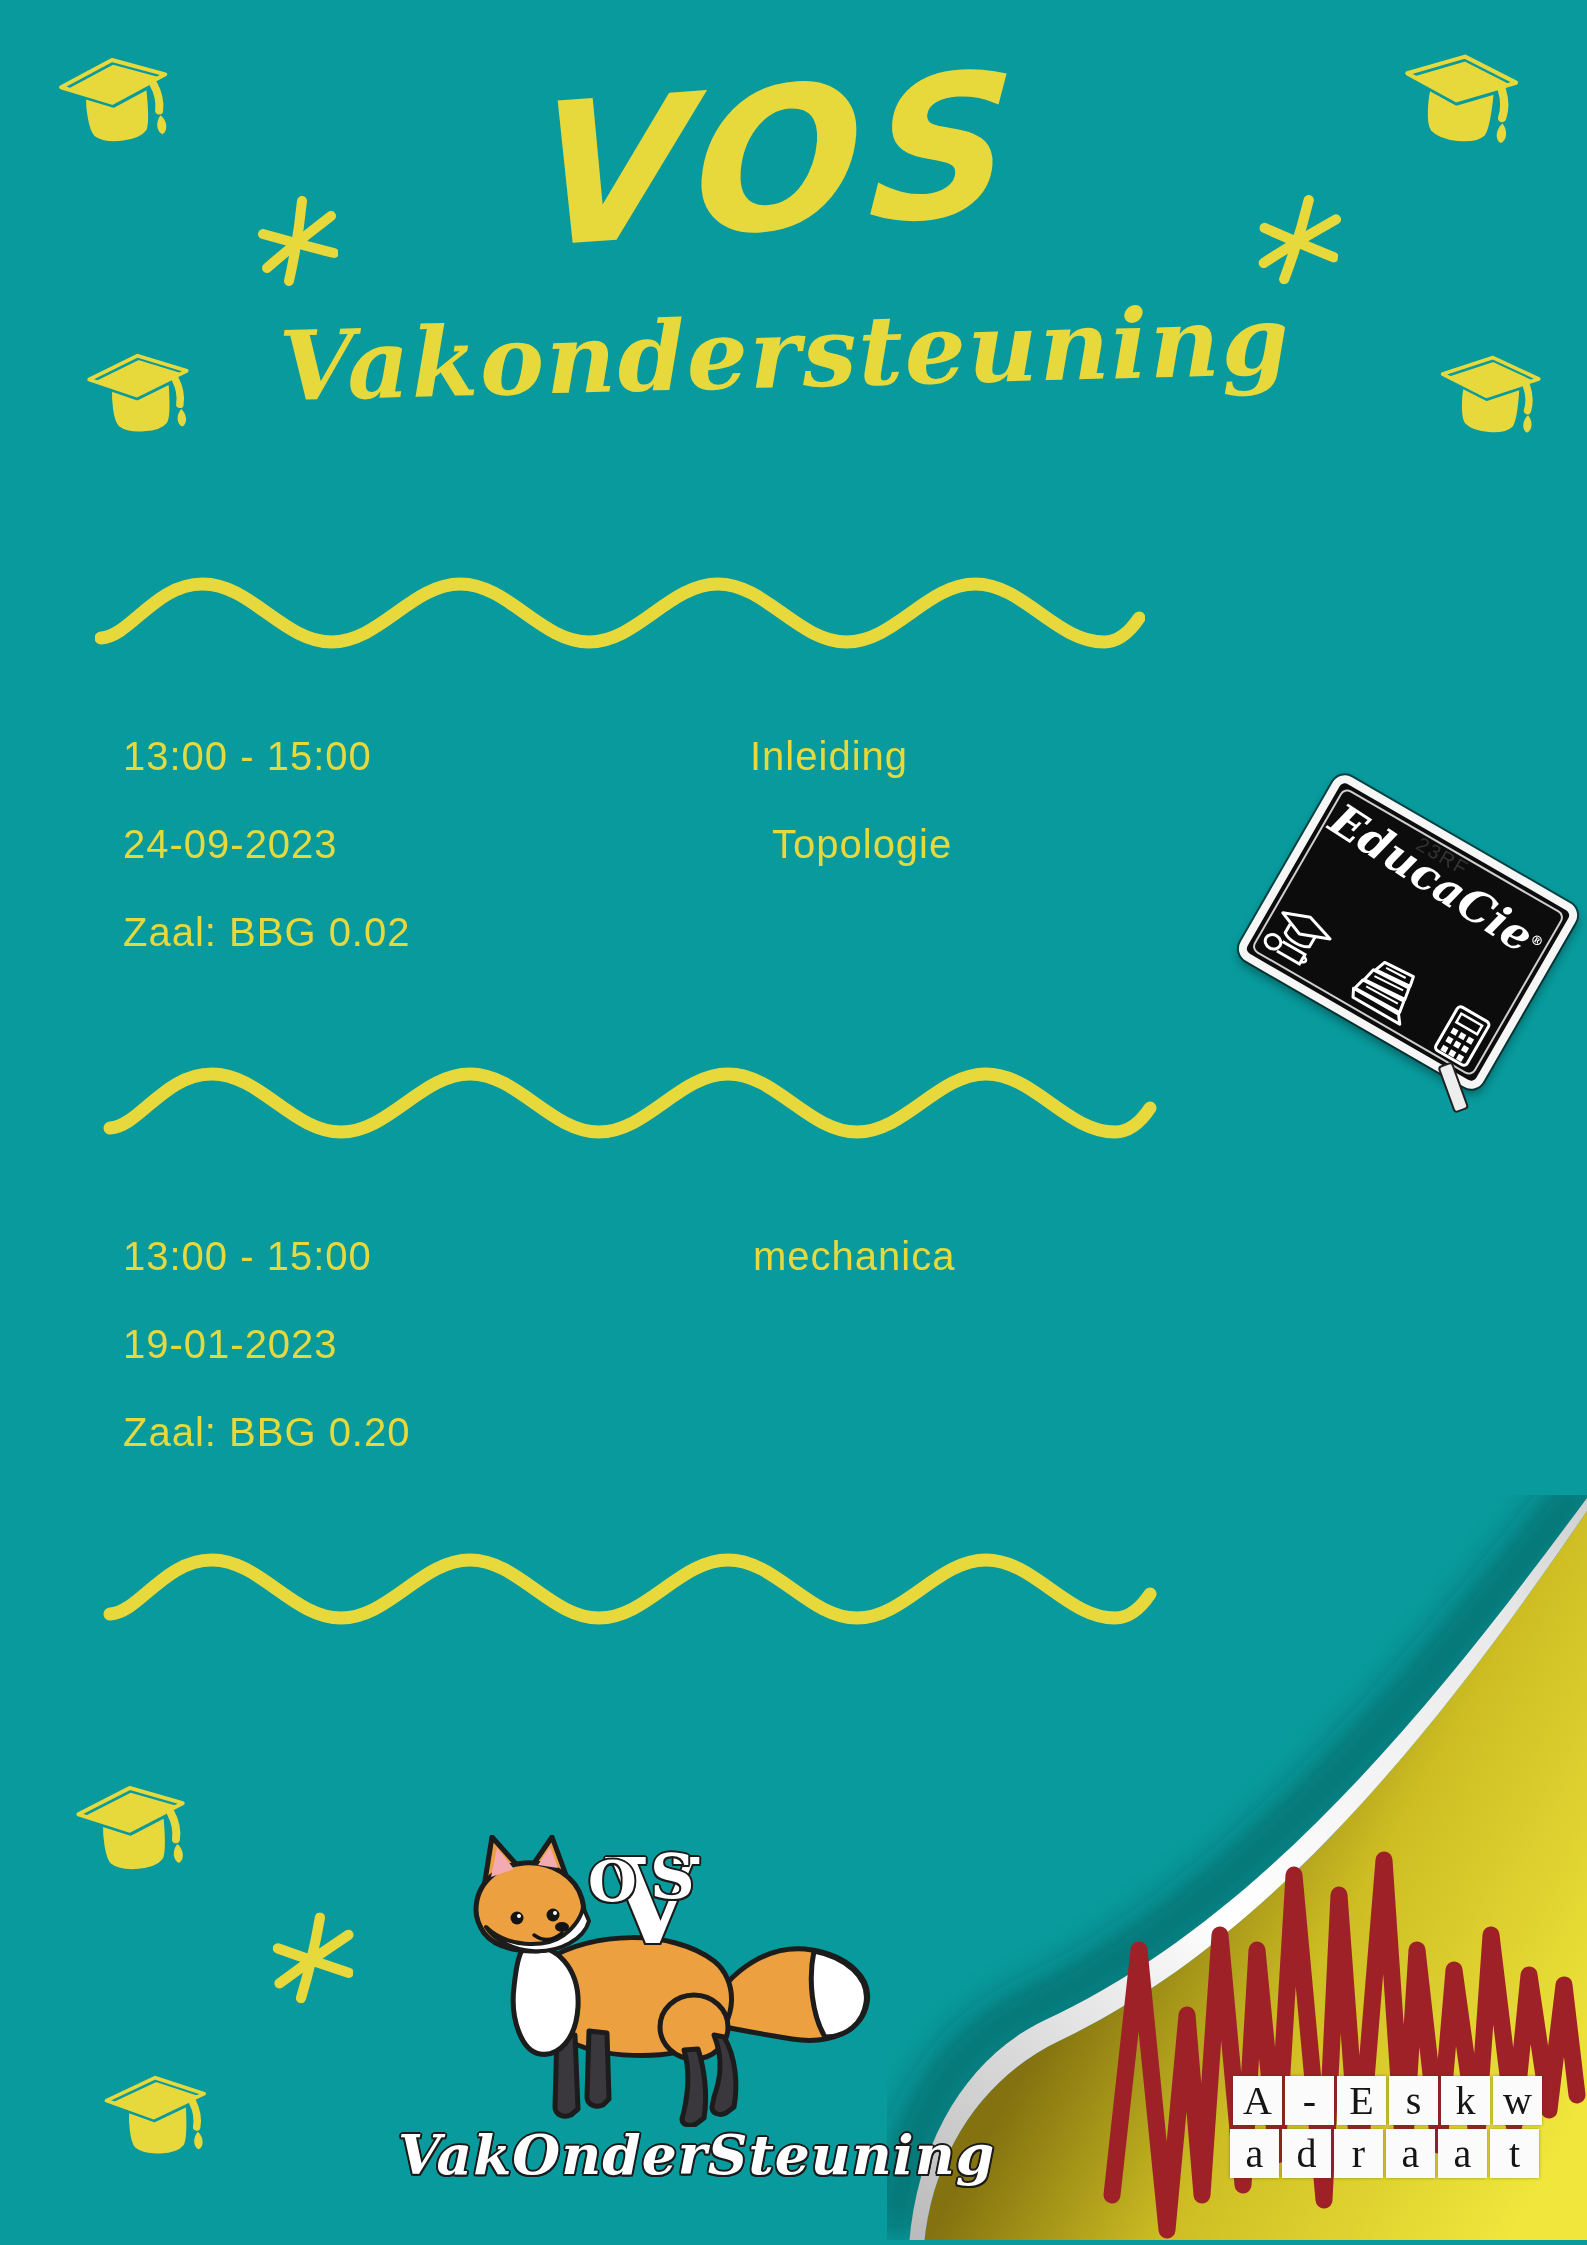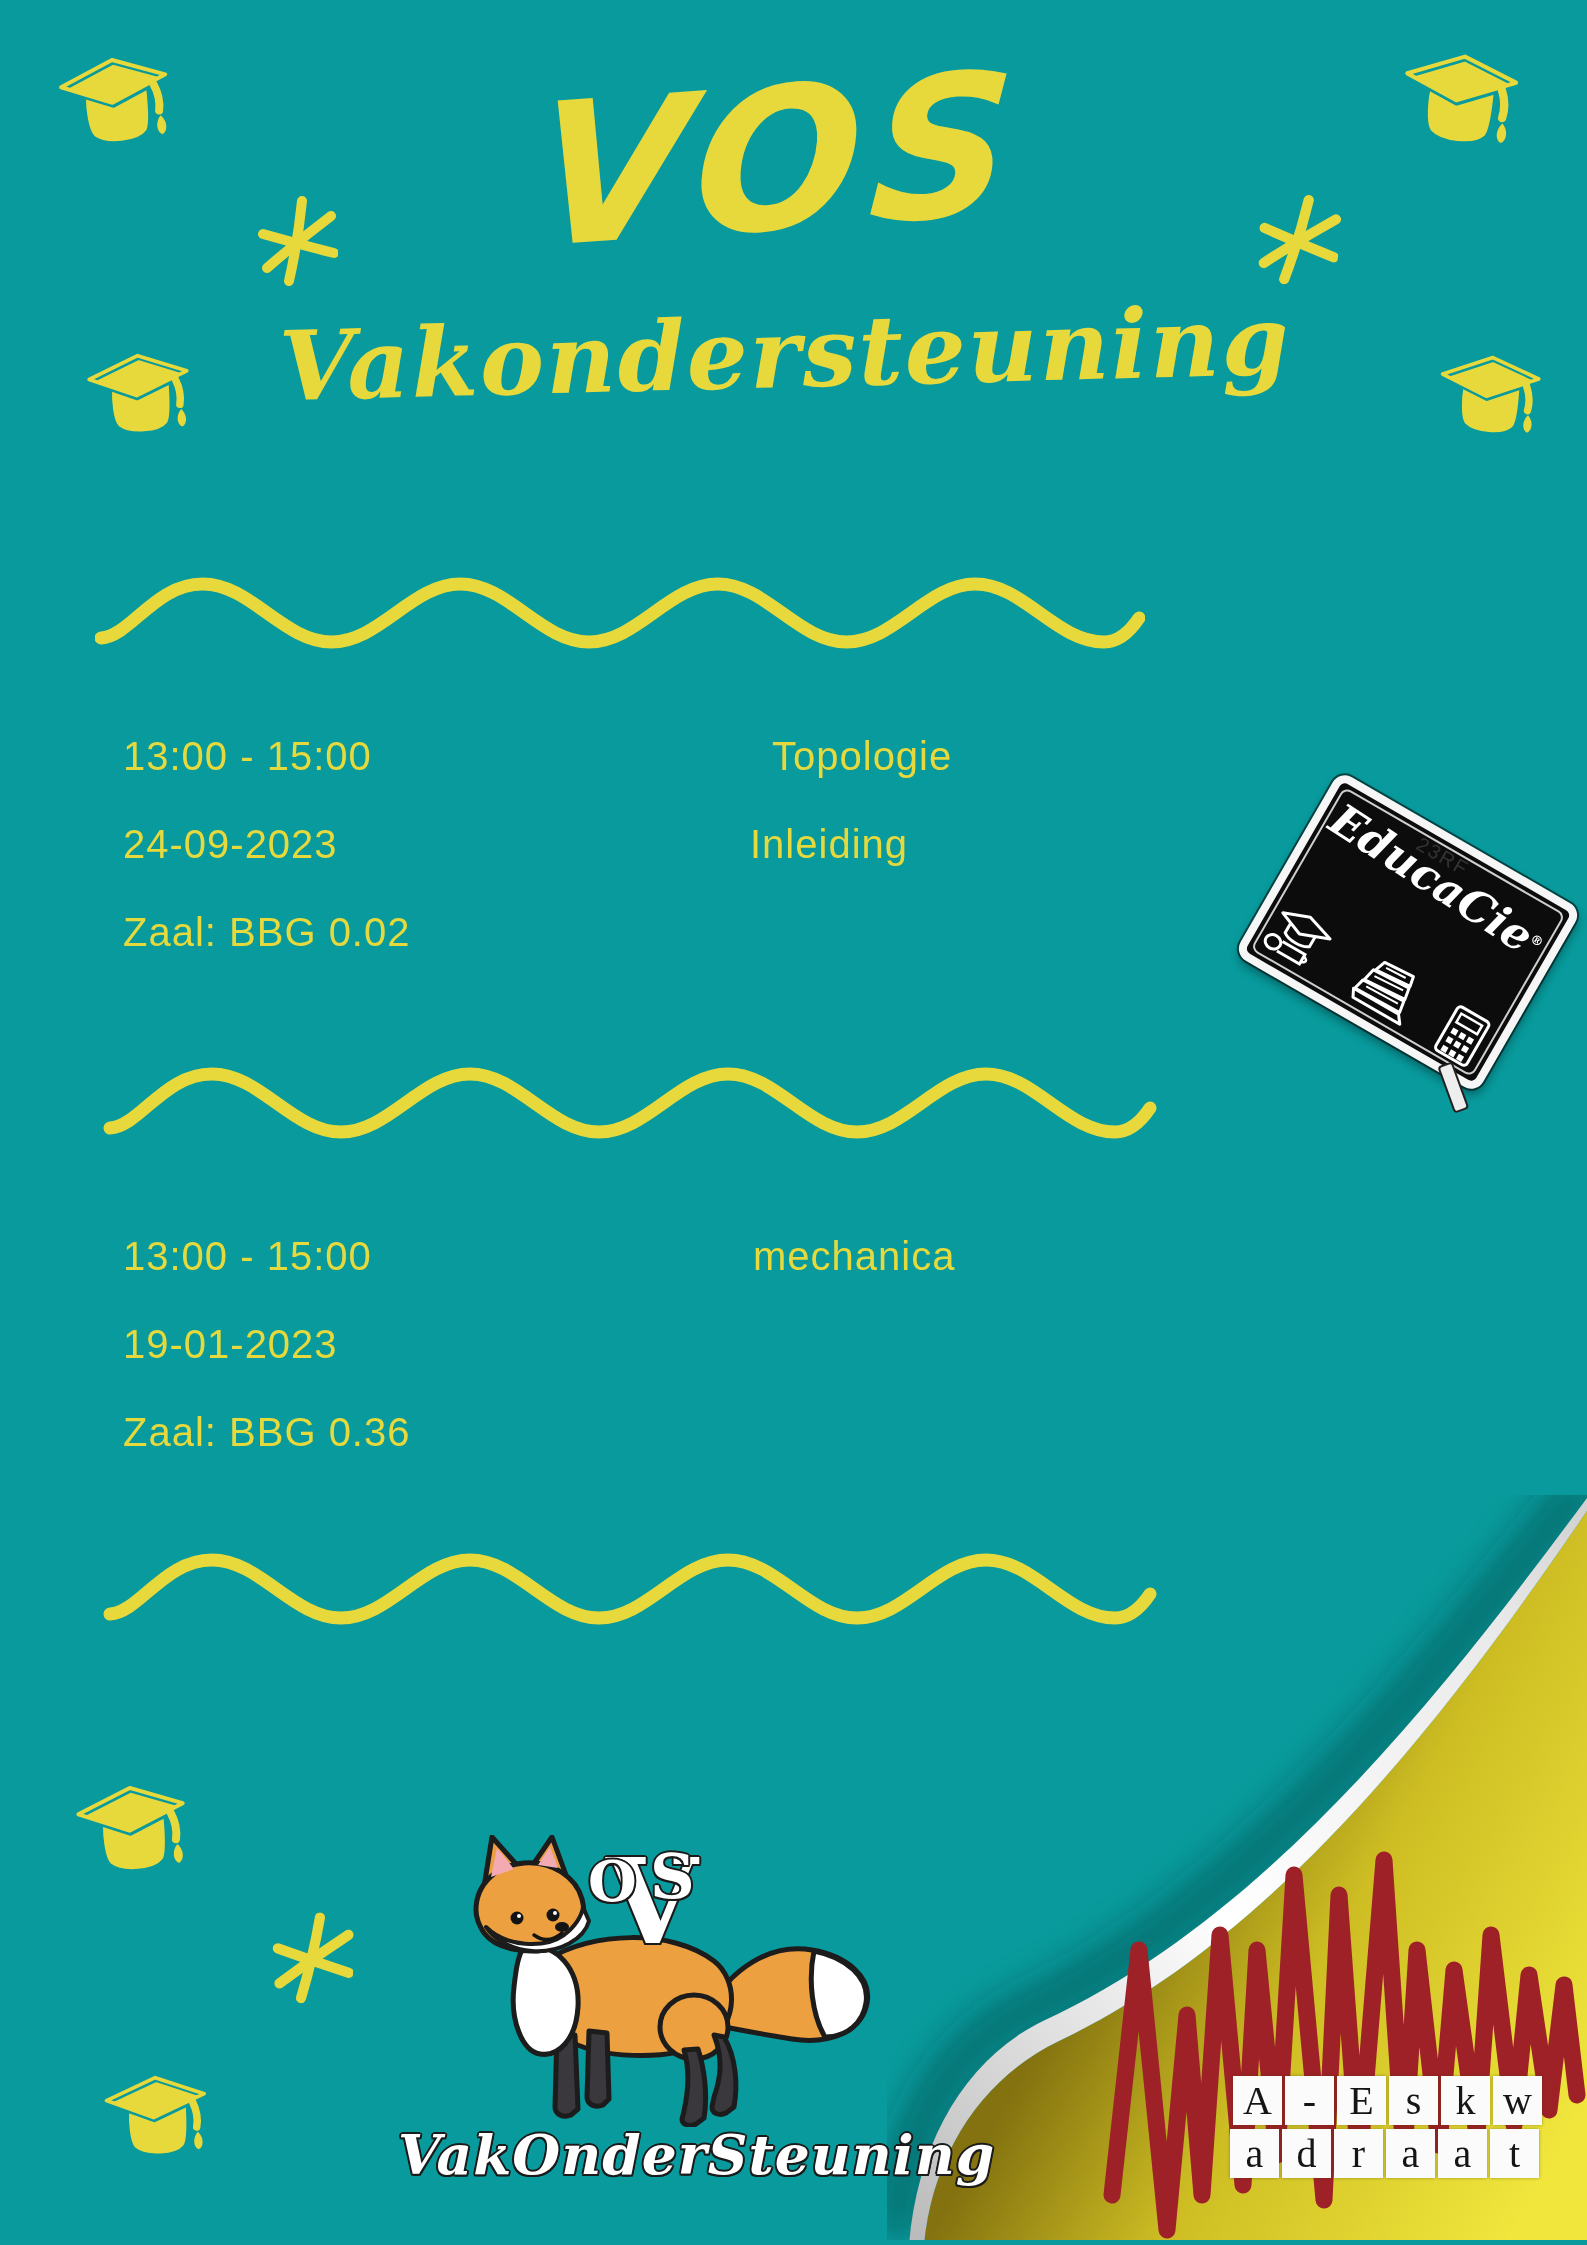--- a/index.html
+++ b/index.html
@@ -133,28 +133,28 @@
   <svg class="abs" style="left:100px;top:1548px" width="1060" height="80" viewBox="0 0 1052 80">
       <use href="#wave"></use>
     </svg>
 
   <div class="abs sched" style="left:123px;top:712px">
     <div>13:00 - 15:00</div>
     <div>24-09-2023</div>
     <div>Zaal: BBG 0.02</div>
   </div>
   <div class="abs sched" style="left:750px;top:712px">
+    <div>Inleiding</div>
     <div style="padding-left:22px">Topologie</div>
-    <div>Inleiding</div>
   </div>
 
   <div class="abs sched" style="left:123px;top:1212px">
     <div>13:00 - 15:00</div>
     <div>19-01-2023</div>
-    <div>Zaal: BBG 0.36</div>
+    <div>Zaal: BBG 0.20</div>
   </div>
   <div class="abs sched" style="left:753px;top:1212px">
     <div>mechanica</div>
   </div>
 
   <div class="abs board">
     <div class="board-inner"></div>
     <div class="board-watermark">23RF</div>
     <div class="board-name"><span>EducaCie</span><sup>®</sup></div>
     <div class="board-icons">

